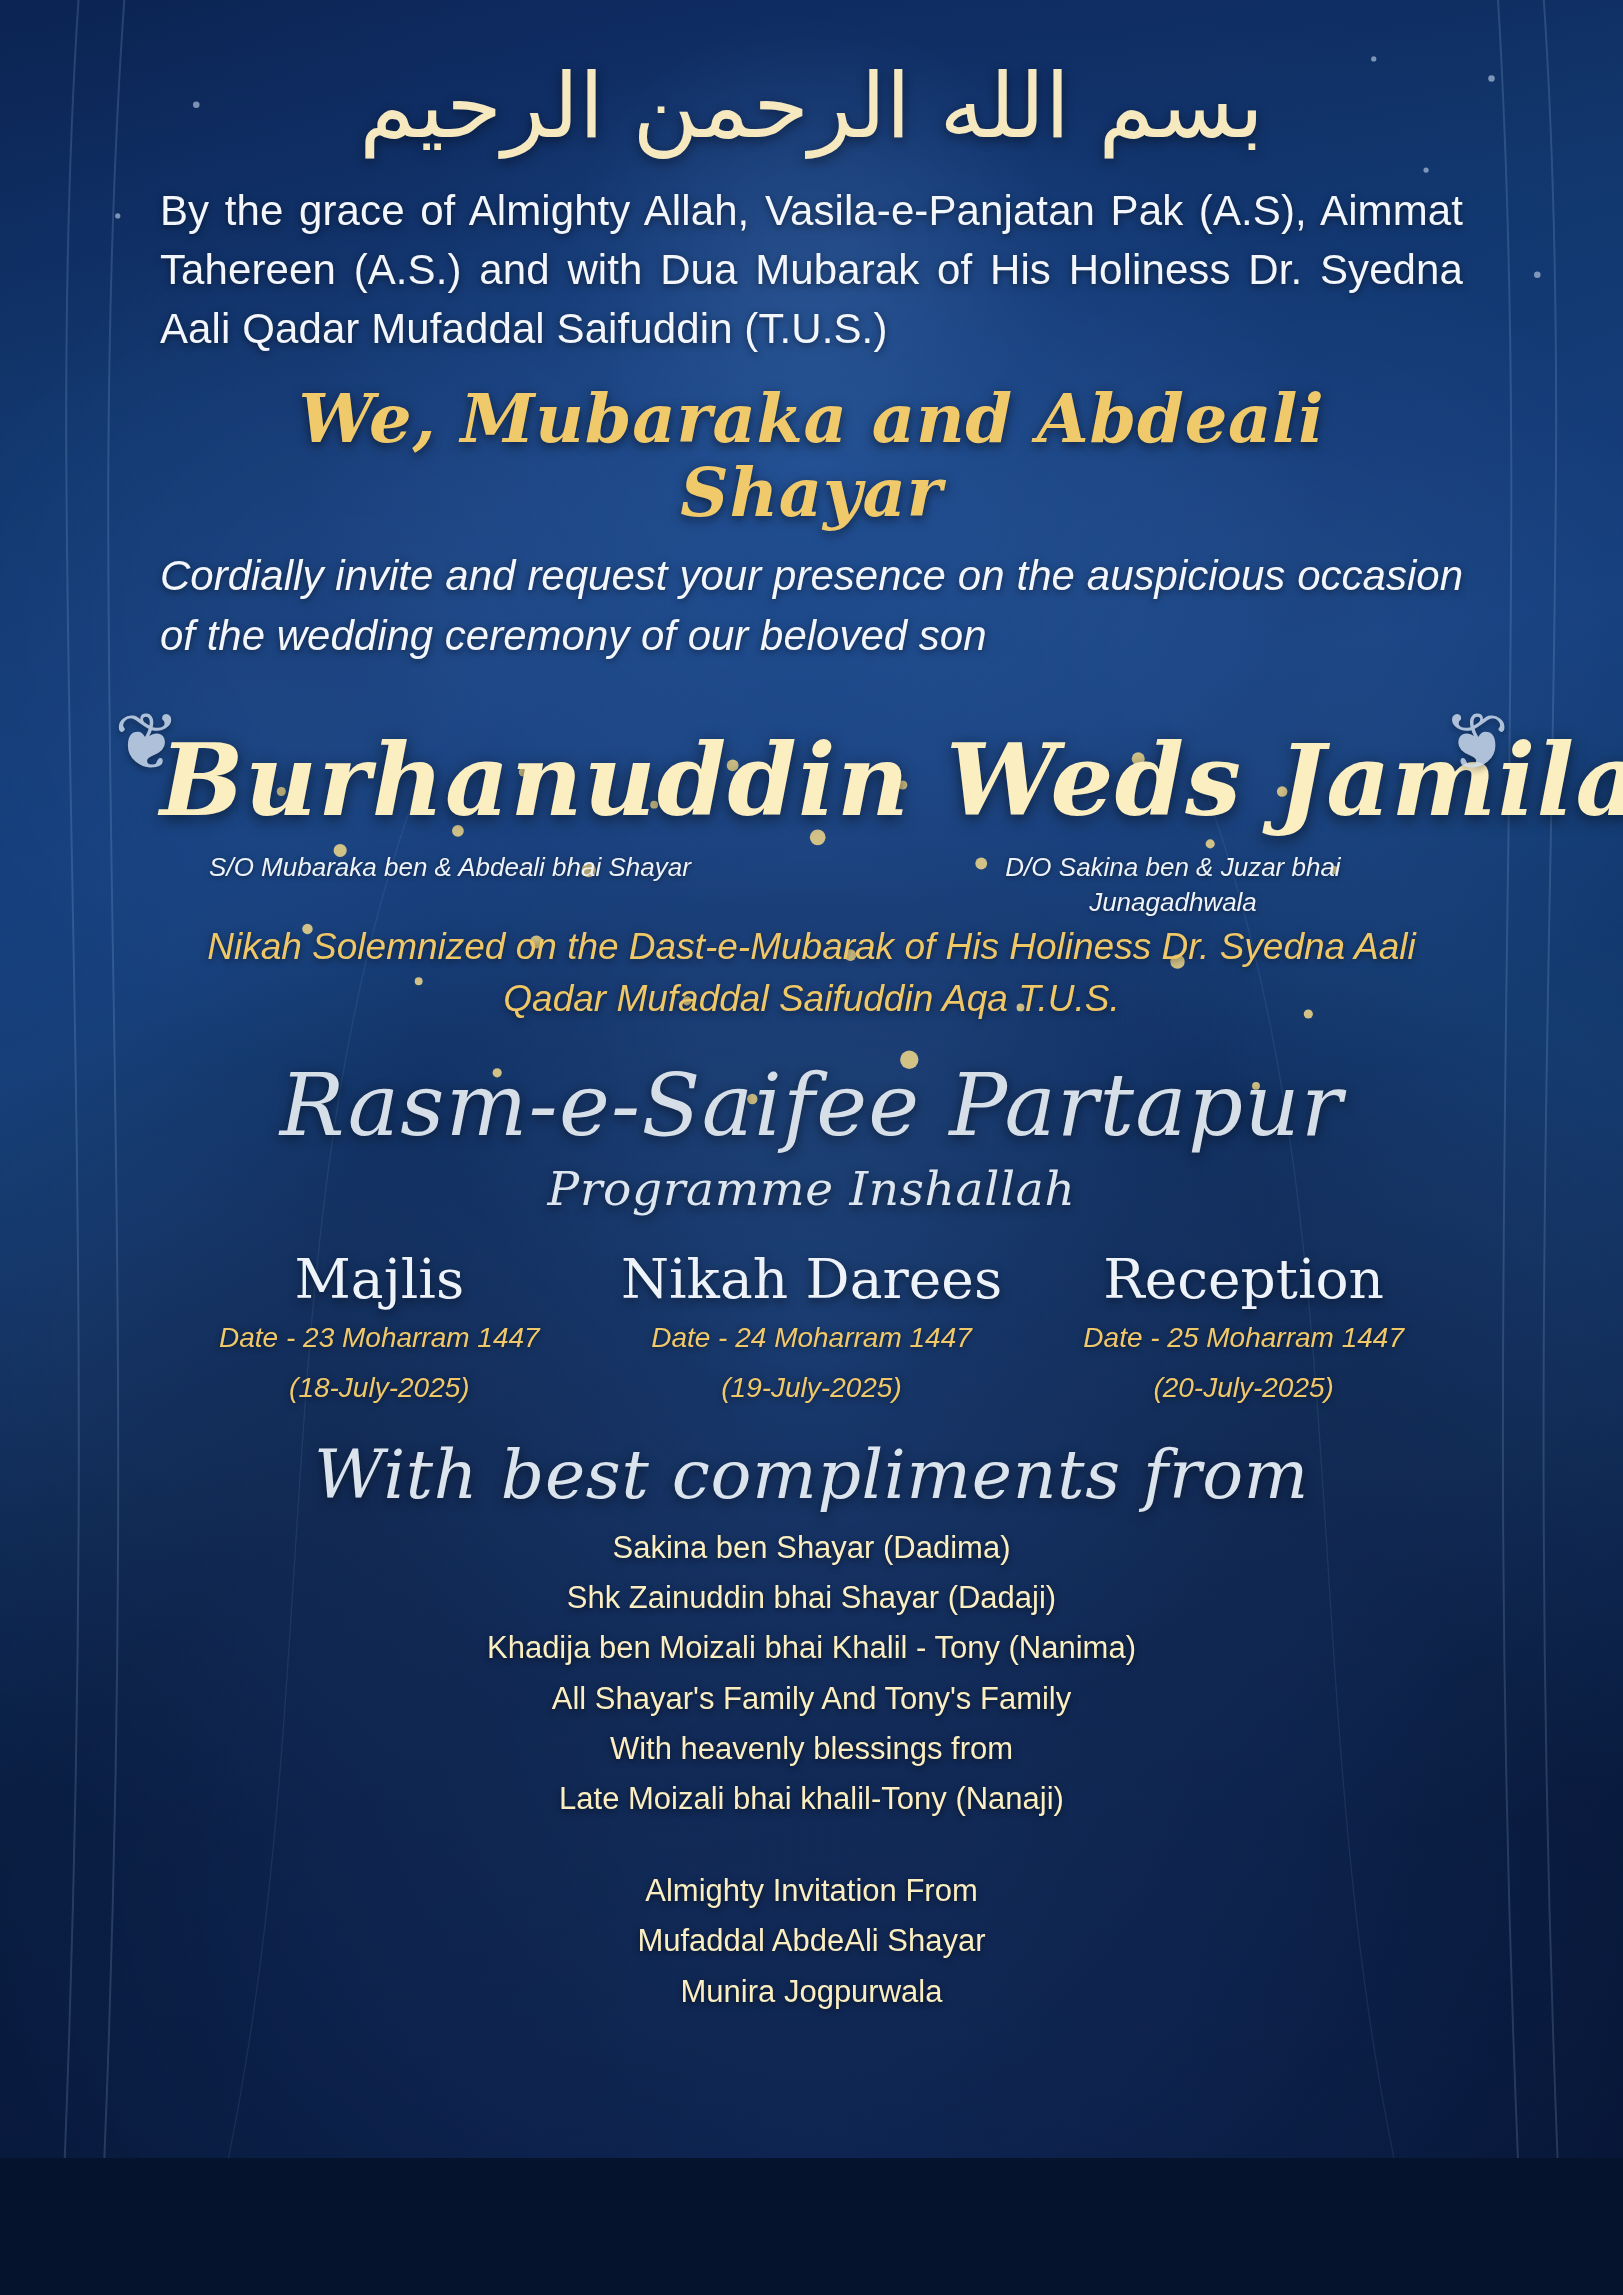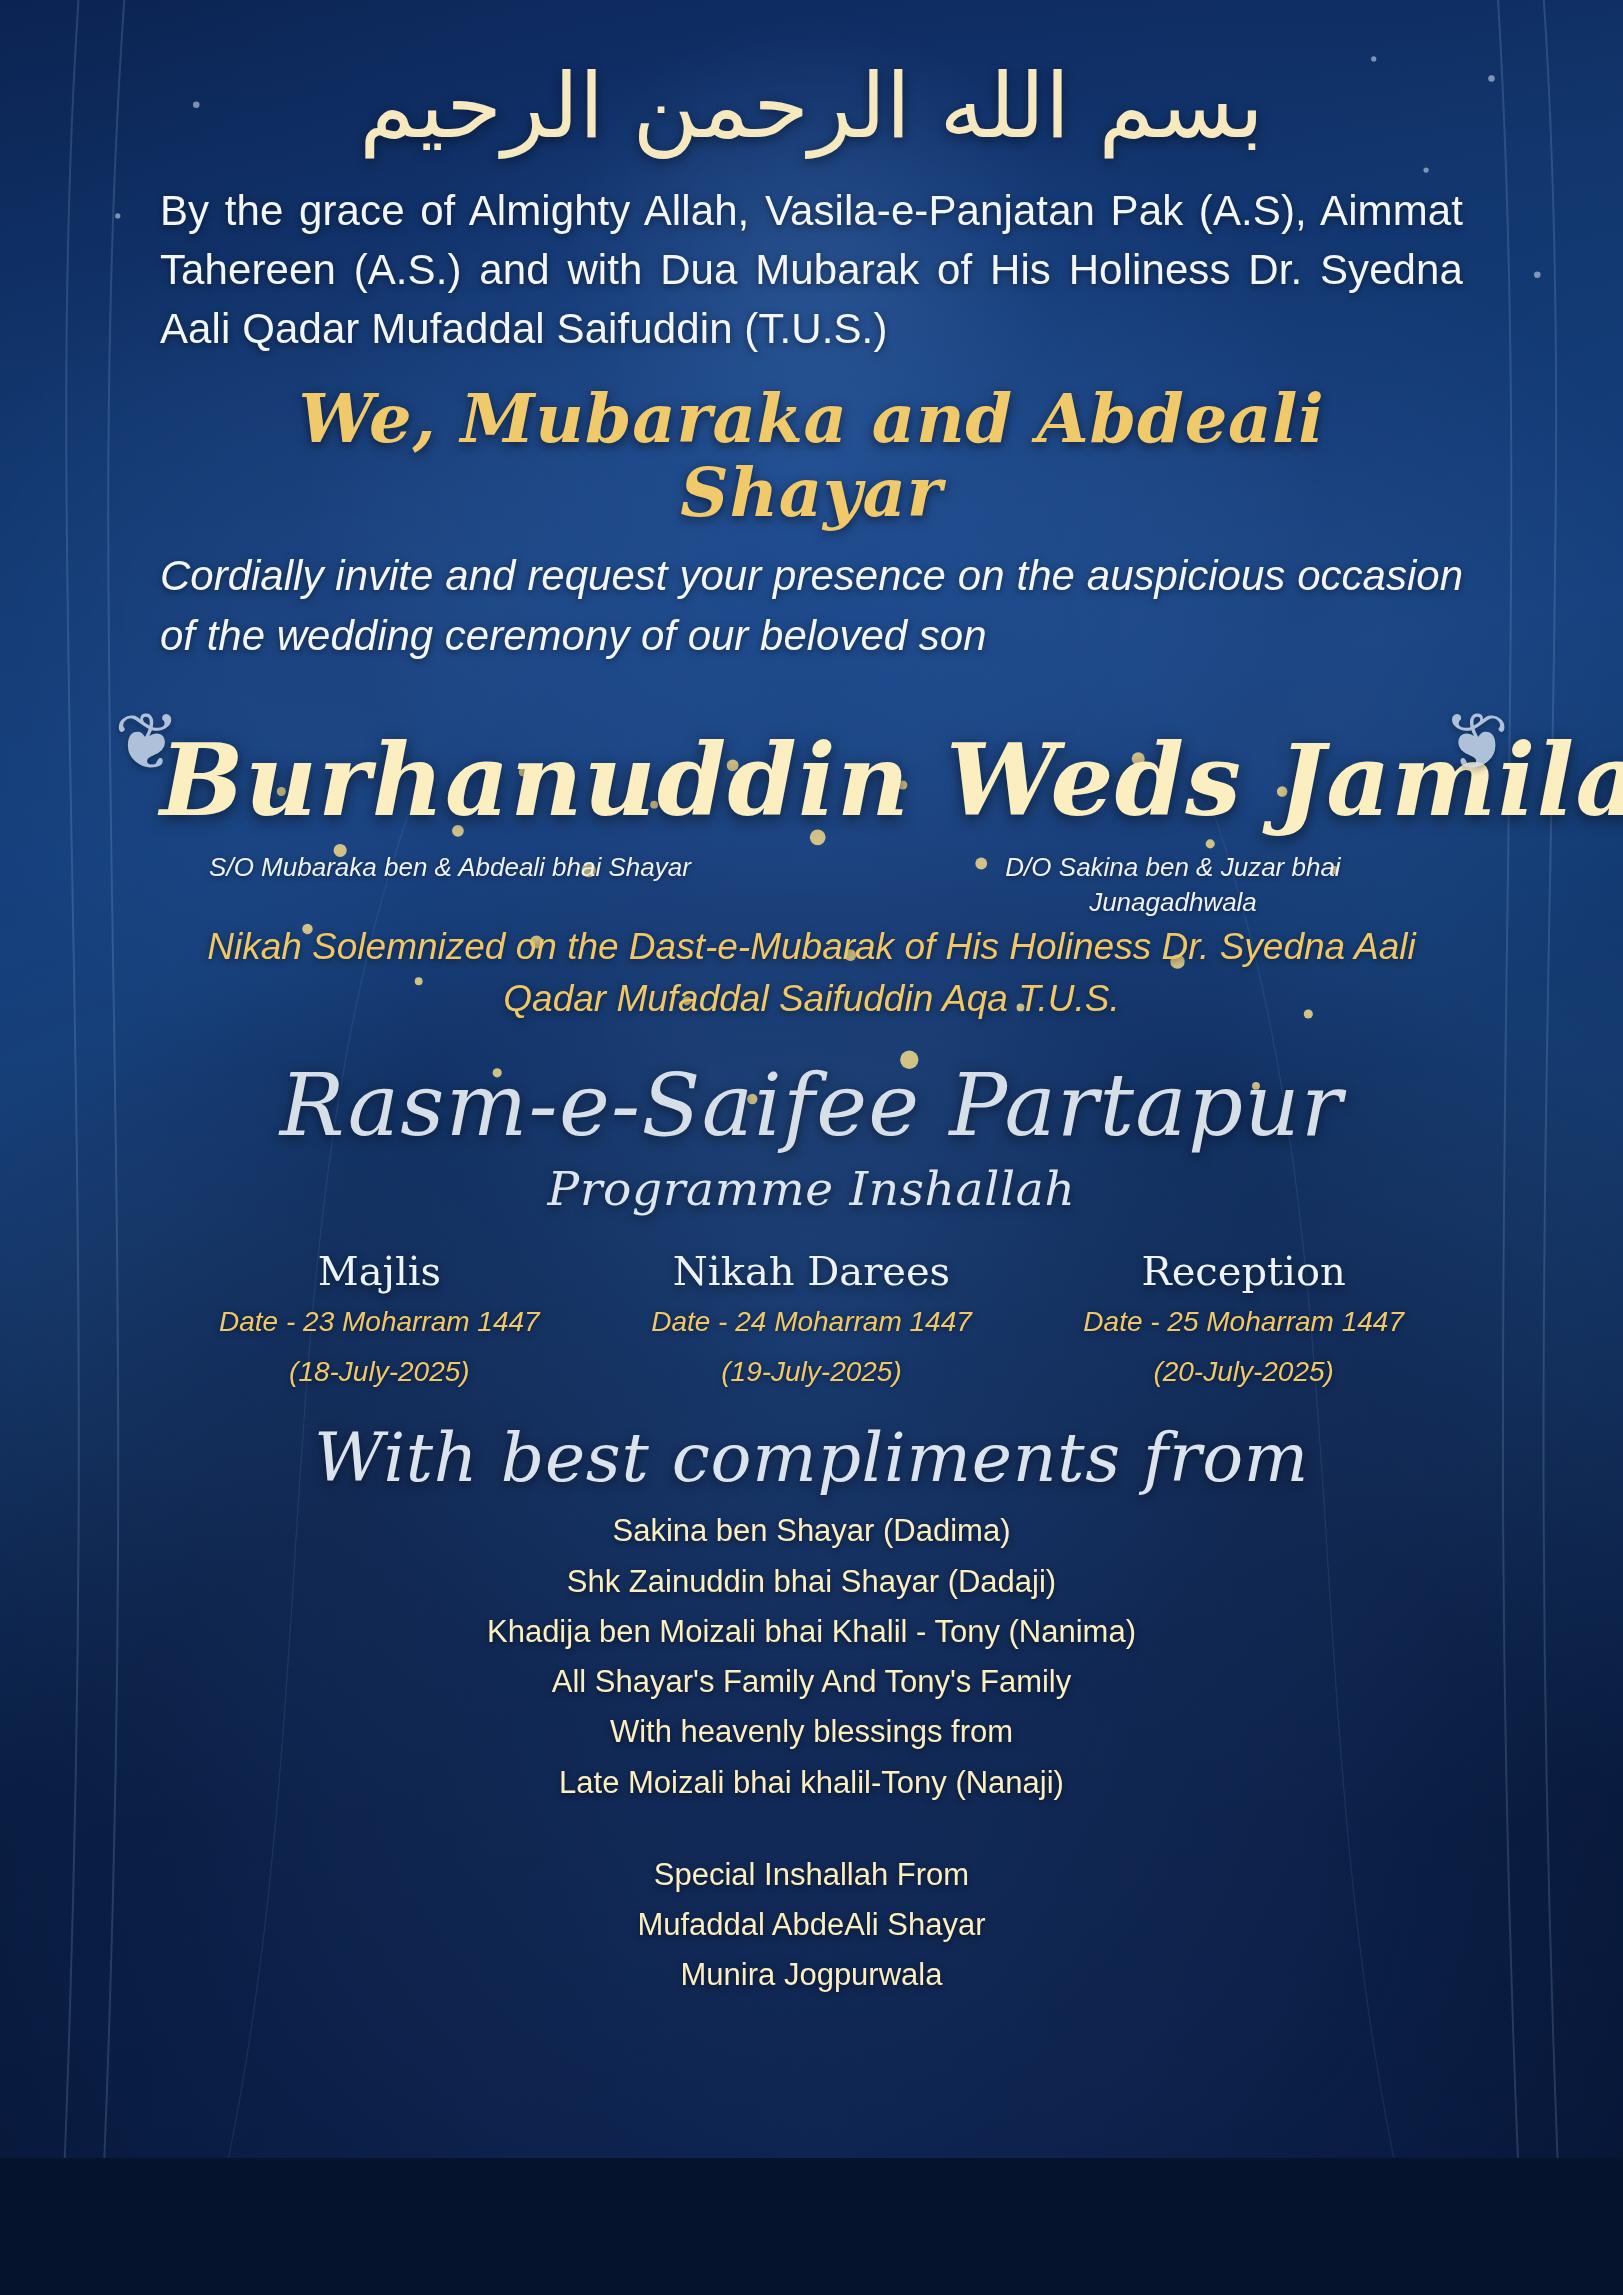--- a/index.html
+++ b/index.html
@@ -168,21 +168,21 @@
     display: flex;
     justify-content: space-between;
     margin-top: 33px;
     padding: 0 6.5px;
   }
   .event {
     width: 33%;
   }
   .event-name {
     font-family: "DejaVu Serif", serif;
-    font-size: 40px;
+    font-size: 55px;
     color: #eef3fa;
     line-height: 1.1;
     text-shadow: 0 2.6px 9.2px rgba(0,0,0,0.5);
   }
   .event-date {
     margin-top: 9.2px;
     font-size: 28px;
     font-style: italic;
     line-height: 1.45;
     color: #f0c86a;
@@ -325,20 +325,20 @@
     <div class="names-list">
       <div>Sakina ben Shayar (Dadima)</div>
       <div>Shk Zainuddin bhai Shayar (Dadaji)</div>
       <div>Khadija ben Moizali bhai Khalil - Tony (Nanima)</div>
       <div>All Shayar's Family And Tony's Family</div>
       <div>With heavenly blessings from</div>
       <div>Late Moizali bhai khalil-Tony (Nanaji)</div>
     </div>
 
     <div class="special">
-      <div>Special Inshallah From</div>
+      <div>Almighty Invitation From</div>
       <div>Mufaddal AbdeAli Shayar</div>
       <div>Munira Jogpurwala</div>
     </div>
 
   </div>
 </div>
 
 
 </body></html>

